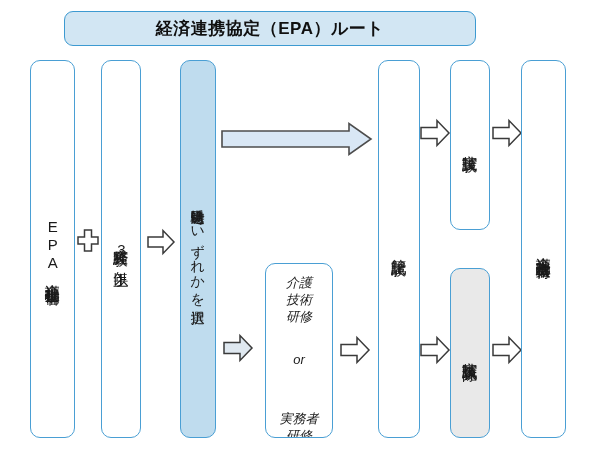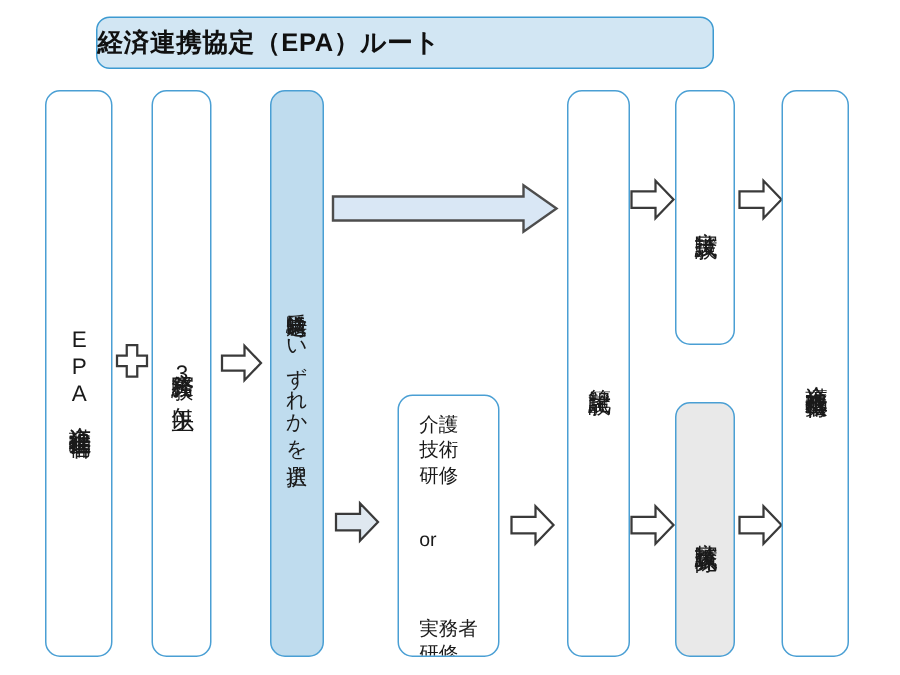--- a/index.html
+++ b/index.html
@@ -28,21 +28,21 @@
     position: absolute;
     left: 64px;
     top: 11px;
     width: 412px;
     height: 35px;
     background: #d2e6f3;
     border: 1.6px solid #3d9ad1;
     border-radius: 9px;
     display: flex;
     align-items: center;
-    justify-content: flex-start;
+    justify-content: center;
     box-sizing: border-box;
   }
   .title-banner .title-text {
     font-size: 17px;
     font-weight: bold;
     letter-spacing: 0.5px;
     color: #101010;
     white-space: nowrap;
   }
 
@@ -70,22 +70,24 @@
     letter-spacing: 1px;
     white-space: nowrap;
     text-align: center;
   }
   .vtext.small { font-size: 14px; letter-spacing: 0.5px; }
 
   
   .htext {
     font-size: 13px;
     line-height: 1.32;
+    text-align: center;
     white-space: pre-line;
     padding: 0 4px;
+    font-style: italic;
   }
   .htext .or-line {
     display: block;
     margin: 25px 0;
     font-size: 13px;
   }
 
   
   .glyph {
     position: absolute;

